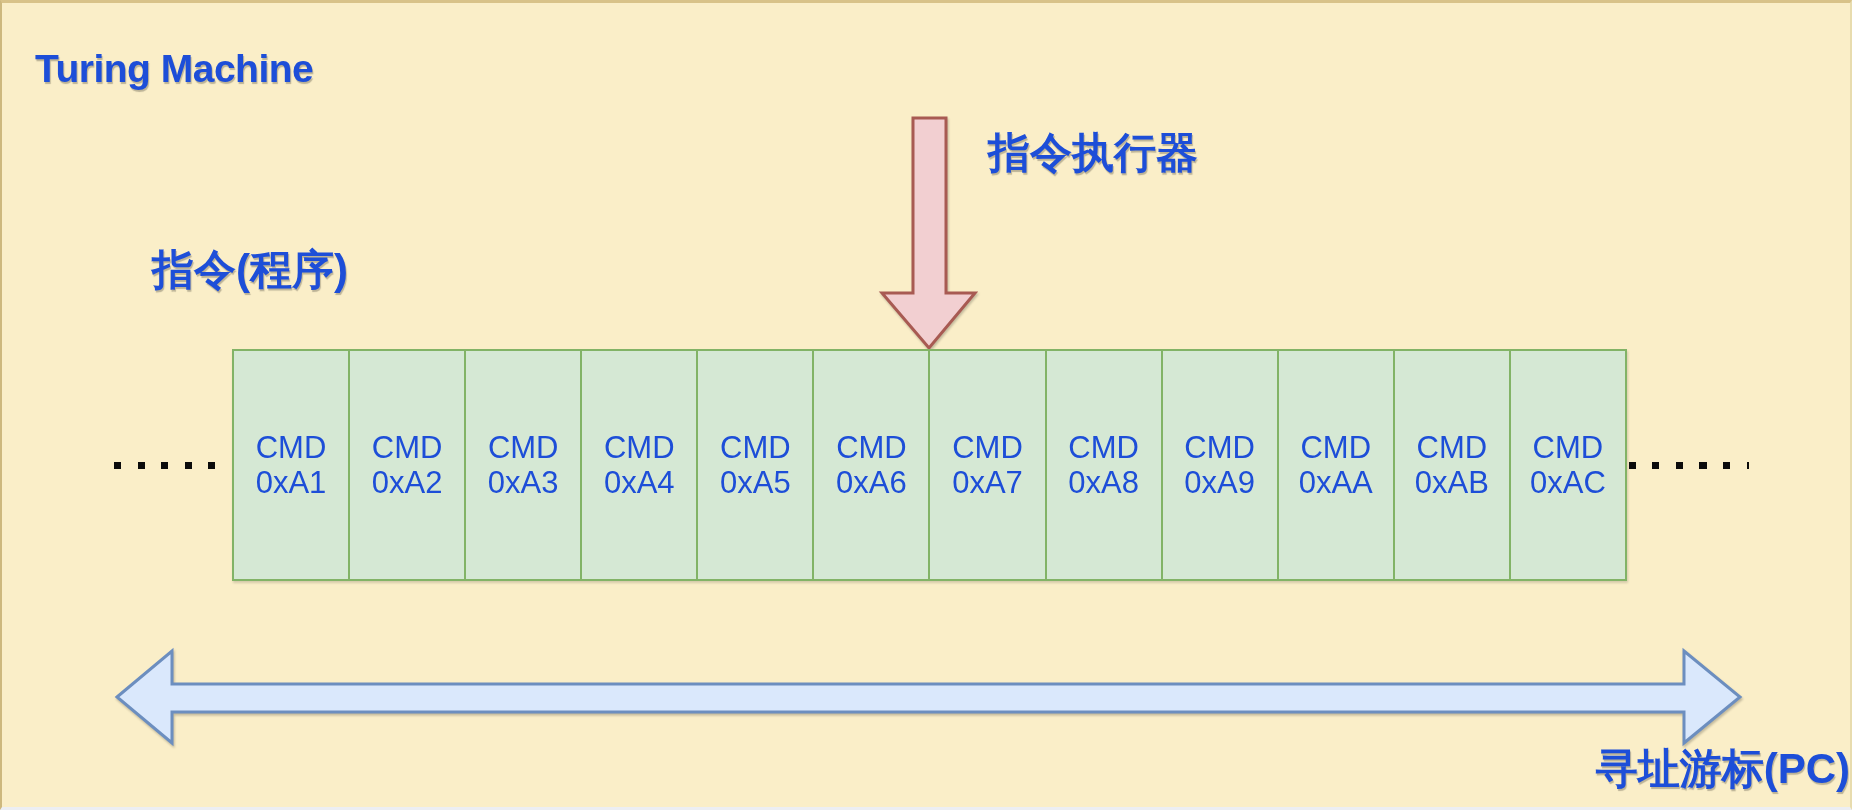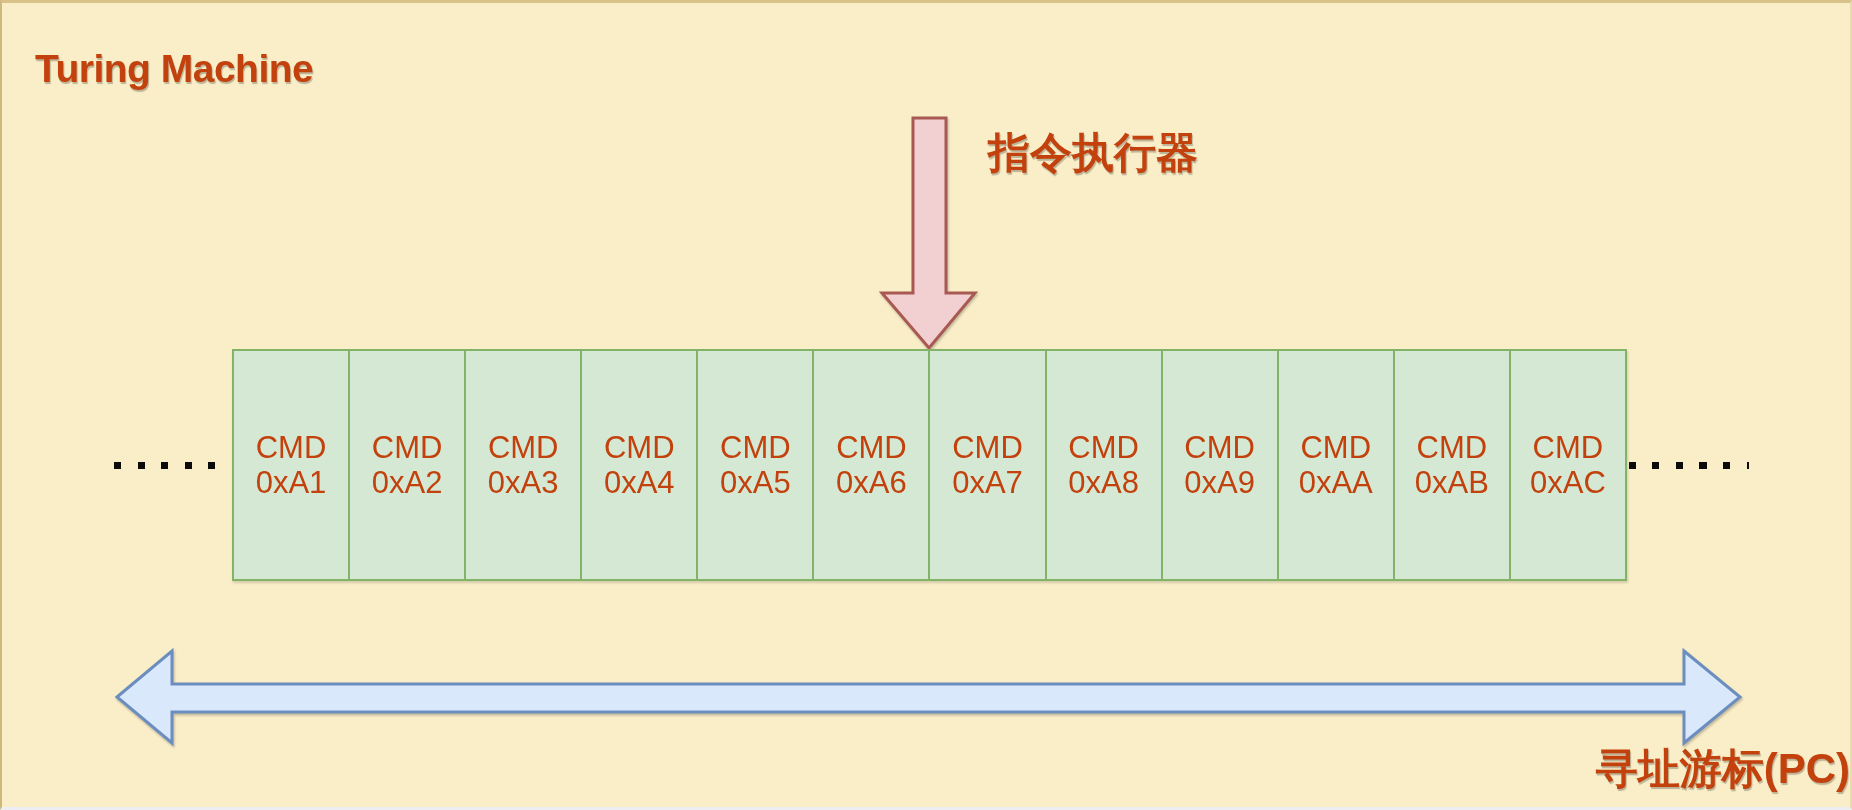--- a/index.html
+++ b/index.html
@@ -4,21 +4,21 @@
 <style>
   html, body { margin: 0; padding: 0; }
   #canvas {
     position: relative;
     width: 1852px;
     height: 810px;
     box-sizing: border-box;
     background: #FAEEC8;
     overflow: hidden;
     font-family: "Liberation Sans", "DejaVu Sans", sans-serif;
-    color: #c2410c;
+    color: #1d4ed8;
     border-top: 3px solid #D8C289;
     border-left: 2px solid #CDB87E;
     border-right: 2px solid #E8DCAE;
     border-bottom: 3px solid #ECEEF3;
   }
   .title {
     position: absolute;
     left: 33px; top: 44px;
     font-size: 39px;
     font-weight: bold;
@@ -78,20 +78,21 @@
   .dots-left  { left: 112px; width: 104px; }
   .dots-right { left: 1627px; width: 120px; }
 </style>
 </head>
 <body>
 
 <div id="canvas">
 
   <div class="title">Turing Machine</div>
 
+  <div class="cjk-label label-program">指令(程序)</div>
 
   <div class="cjk-label label-executor">指令执行器</div>
 
   <svg id="arrow-layer" width="1852" height="810" viewBox="0 0 1852 810">
     <polygon stroke-width="3" stroke-linejoin="miter" points="911,115 944,115 944,290 973,290 927,345 880,290 911,290" fill="#F2CFD1" stroke="#A85A52"></polygon>
     <polygon stroke-width="3" stroke-linejoin="miter" points="115,694 170,648 170,681 1682,681 1682,648 1738,694 1682,740 1682,709 170,709 170,740" fill="#DAE8FC" stroke="#6C8EBF"></polygon>
   </svg>
 
   <div class="dots dots-left"></div>
 

